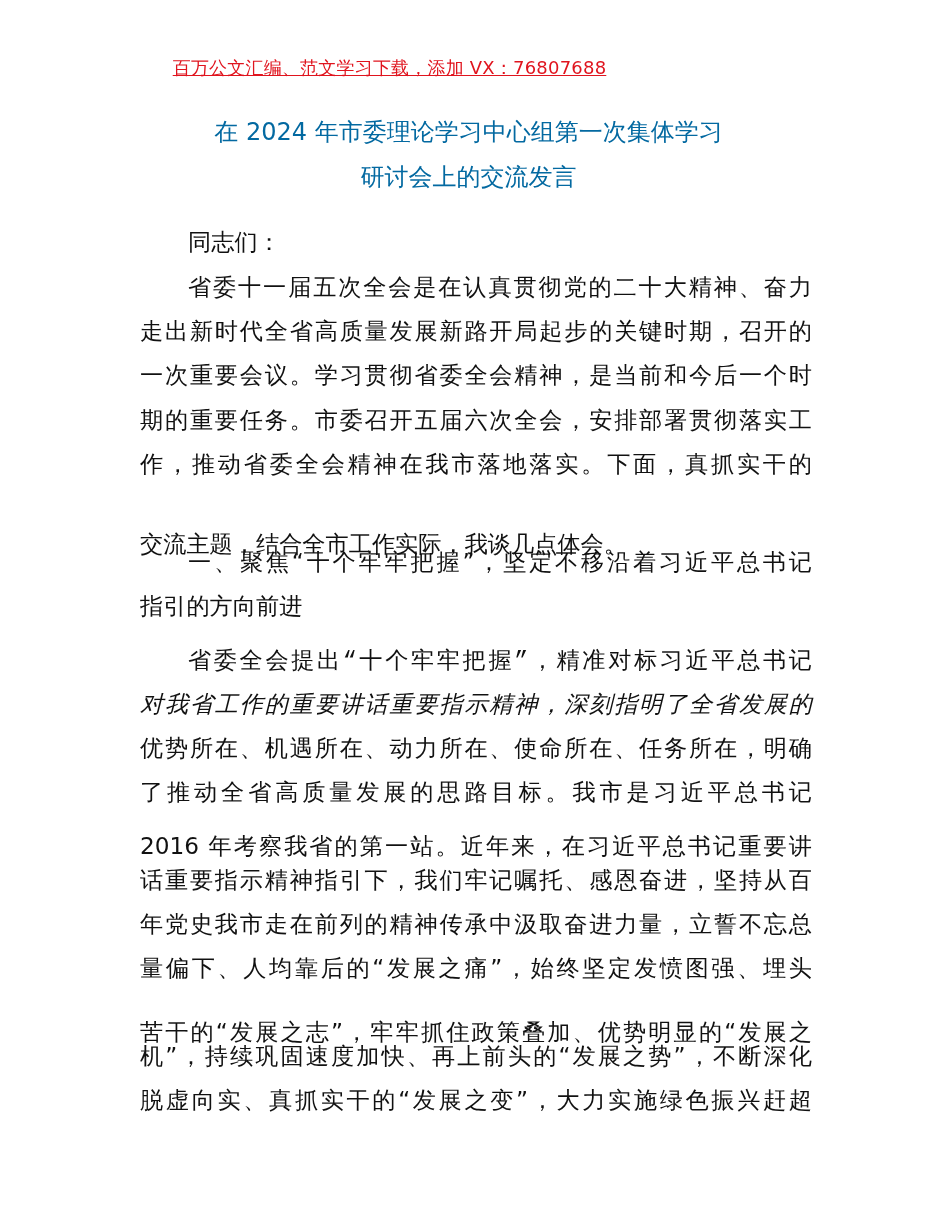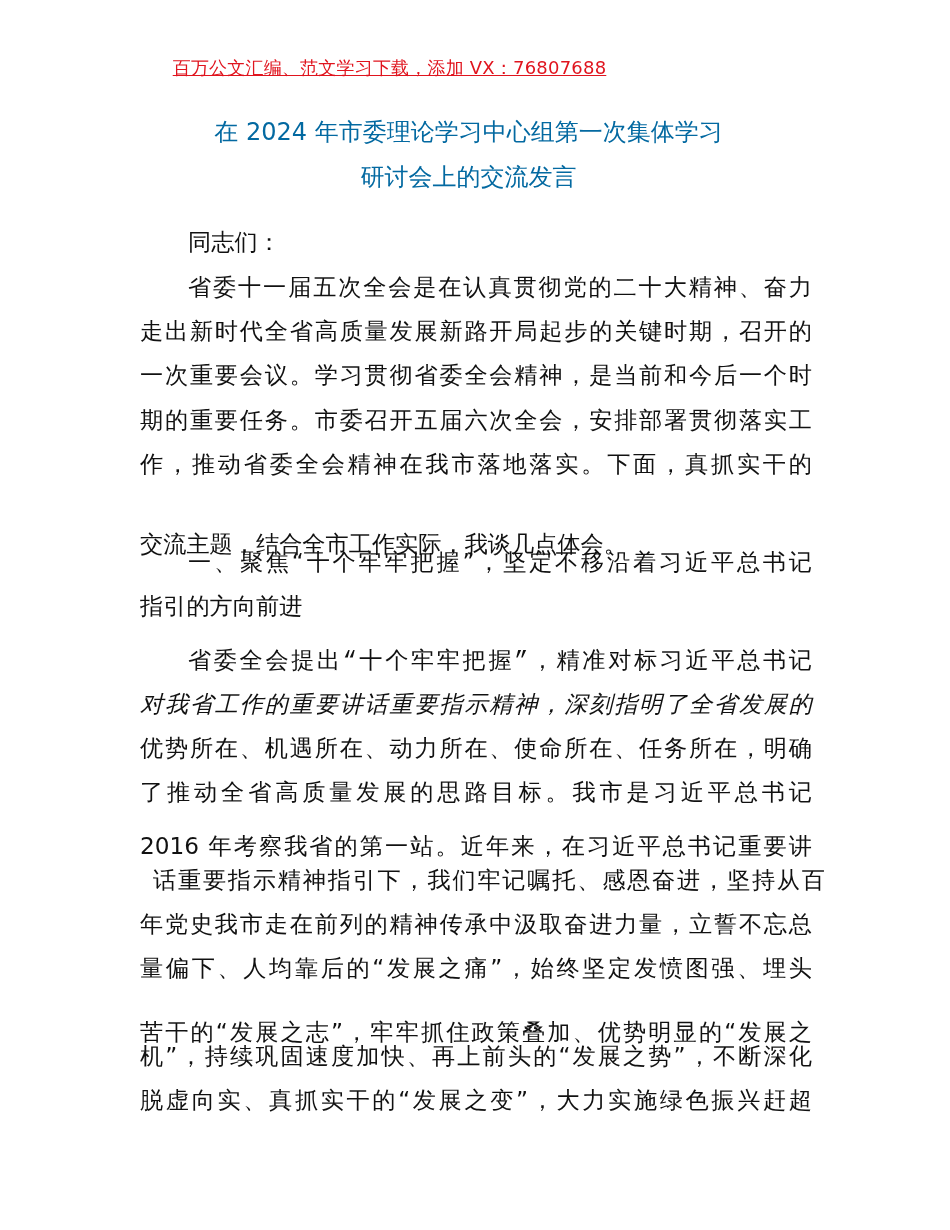--- a/index.html
+++ b/index.html
@@ -33,19 +33,19 @@
     <div class="line" style="top: 405px;">期的重要任务。市委召开五届六次全会，安排部署贯彻落实工</div>
     <div class="line" style="top: 449px;">作，推动省委全会精神在我市落地落实。下面，真抓实干的</div>
     <div class="line last" style="top: 493px; margin-top: 36px;">交流主题，结合全市工作实际，我谈几点体会。</div>
     <div class="line indent" style="top: 547px;">一、聚焦“十个牢牢把握”，坚定不移沿着习近平总书记</div>
     <div class="line last" style="top: 591px;">指引的方向前进</div>
     <div class="line indent" style="top: 645px; font-family: Liberation Mono, monospace;">省委全会提出“十个牢牢把握”，精准对标习近平总书记</div>
     <div class="line" style="top: 689px; font-style: italic;">对我省工作的重要讲话重要指示精神，深刻指明了全省发展的</div>
     <div class="line" style="top: 733px;">优势所在、机遇所在、动力所在、使命所在、任务所在，明确</div>
     <div class="line" style="top: 777px;">了推动全省高质量发展的思路目标。我市是习近平总书记</div>
     <div class="line" style="top: 831px;">2016 年考察我省的第一站。近年来，在习近平总书记重要讲</div>
-    <div class="line" style="top: 865px; margin-left: 13px;">话重要指示精神指引下，我们牢记嘱托、感恩奋进，坚持从百</div>
+    <div class="line" style="top: 865px;">话重要指示精神指引下，我们牢记嘱托、感恩奋进，坚持从百</div>
     <div class="line" style="top: 909px;">年党史我市走在前列的精神传承中汲取奋进力量，立誓不忘总</div>
     <div class="line" style="top: 953px;">量偏下、人均靠后的“发展之痛”，始终坚定发愤图强、埋头</div>
     <div class="line" style="top: 1017px;">苦干的“发展之志”，牢牢抓住政策叠加、优势明显的“发展之</div>
     <div class="line" style="top: 1041px;">机”，持续巩固速度加快、再上前头的“发展之势”，不断深化</div>
     <div class="line" style="top: 1085px;">脱虚向实、真抓实干的“发展之变”，大力实施绿色振兴赶超</div>
   </div>
 
 </body></html>

